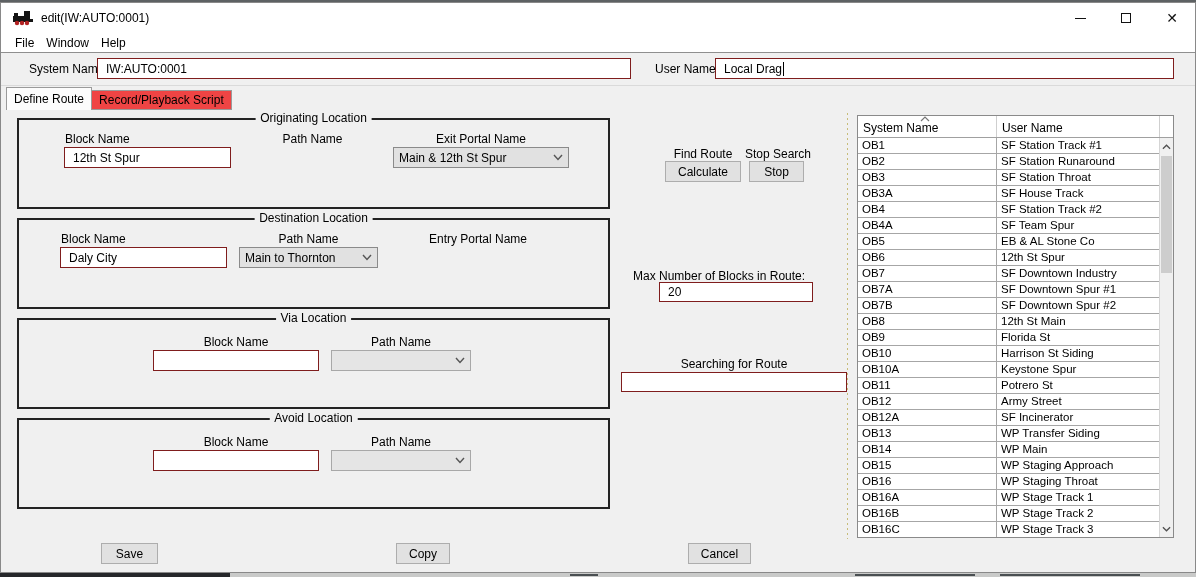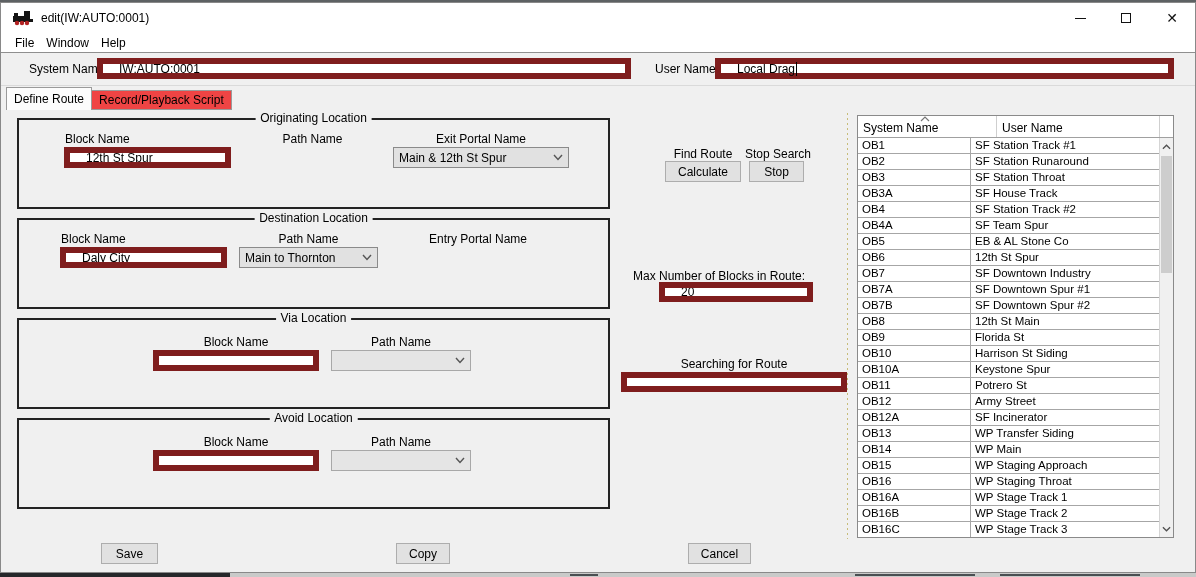--- a/index.html
+++ b/index.html
@@ -25,21 +25,21 @@
   .max-glyph { display:block; width:10px; height:10px; border:1px solid #111; background:transparent; }
   .close-glyph { font-size:14px; line-height:1; }
 
   
   .menubar { position:absolute; top:30px; left:0; right:0; height:19px; background:#ffffff; display:flex; align-items:center; padding-left:8px; }
   .menu-item { padding:0 6px; height:100%; display:flex; align-items:center; cursor:default; }
 
   
   .header-panel { position:absolute; top:49px; left:0; right:0; height:34px; background:#f0f0f0; border-top:1px solid #8f8f8f; border-bottom:1px solid #dadada; }
   .lbl { position:absolute; white-space:nowrap; }
-  .field { position:absolute; background:#fff; border:6px solid #7f1d1d; font:inherit; padding:1px 16px; color:#000; }
+  .field { position:absolute; background:#fff; border:1px solid #7f1d1d; font:inherit; padding:1px 8px; color:#000; }
   input.field { outline:none; }
   .user-field { display:flex; align-items:center; }
   .caret { display:inline-block; width:1px; height:14px; background:#000; margin-left:1px; }
 
   
   .tabstrip { position:absolute; top:84px; left:5px; display:flex; align-items:flex-end; height:23px; }
   .tab { height:20px; background:#ef4444; border:1px solid #9a9a9a; border-left:none; padding:2px 7px 0 7px; white-space:nowrap; }
   .tab.active { height:23px; background:#fcfcfc; border:1px solid #9a9a9a; border-bottom:none; padding-top:4px; position:relative; z-index:2; }
 
   
@@ -63,21 +63,21 @@
   
   .blocktable { position:absolute; left:856px; top:112px; width:317px; height:423px; background:#fca5a5; border:1px solid #8a8a8a; overflow:hidden; }
   .thead { position:relative; height:22px; border-bottom:1px solid #a0a0a0; background:#fff; display:flex; }
   .th { padding:5px 0 0 5px; white-space:nowrap; overflow:hidden; }
   .th1 { width:139px; border-right:1px solid #cfcfcf; position:relative; }
   .th2 { width:163px; border-right:1px solid #cfcfcf; }
   .sort-ind { position:absolute; left:62px; top:0px; }
   .tbody { position:absolute; top:22px; left:0; width:302px; bottom:0; overflow:hidden; }
   .trow { display:flex; height:16px; border-bottom:1px solid #a6a6a6; background:#fff; }
   .td { white-space:nowrap; overflow:hidden; padding:1px 0 0 4px; font-size:11.5px; line-height:13px; }
-  .td1 { width:113px; border-right:1px solid #a6a6a6; }
+  .td1 { width:139px; border-right:1px solid #a6a6a6; }
   .td2 { flex:1; }
 
   
   .vscroll { position:absolute; top:22px; right:0; bottom:0; width:14px; background:#f0f0f0; border-left:1px solid #d5d5d5; }
   .sb-btn { position:absolute; left:0; width:100%; height:15px; display:flex; align-items:center; justify-content:center; }
   .sb-up { top:1px; }
   .sb-down { bottom:1px; }
   .sb-thumb { position:absolute; top:18px; left:1px; right:1px; height:117px; background:#cdcdcd; }
 </style>
 </head>

